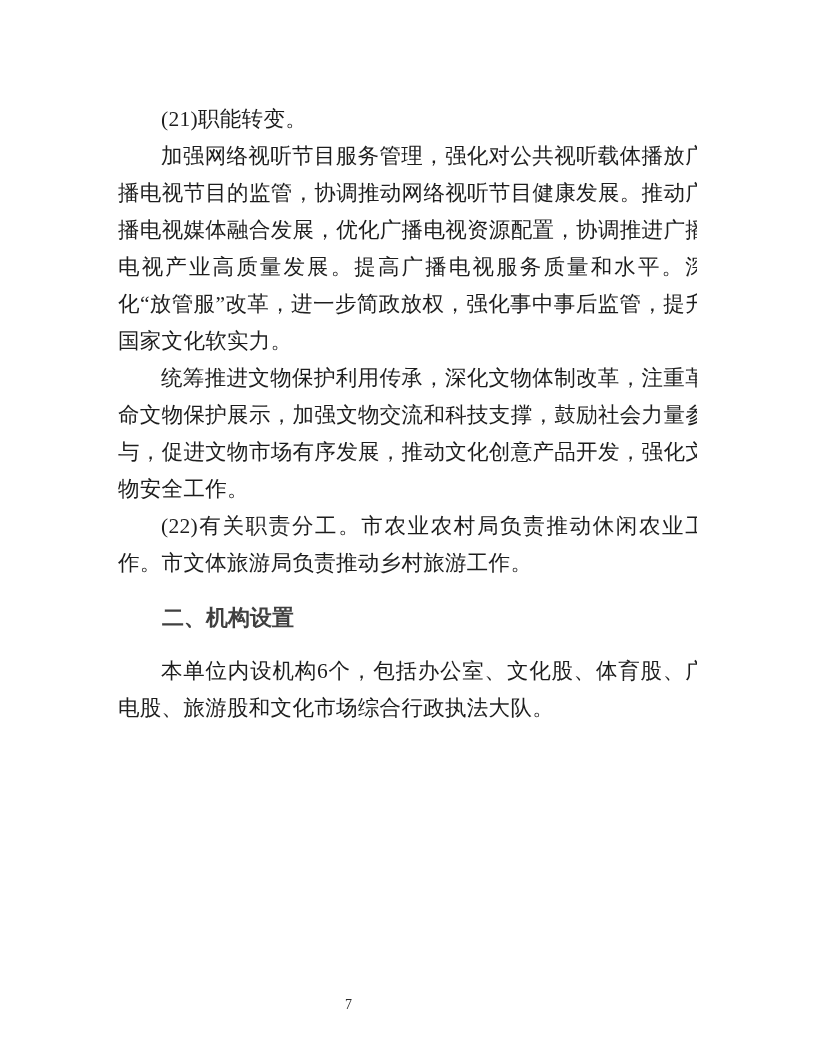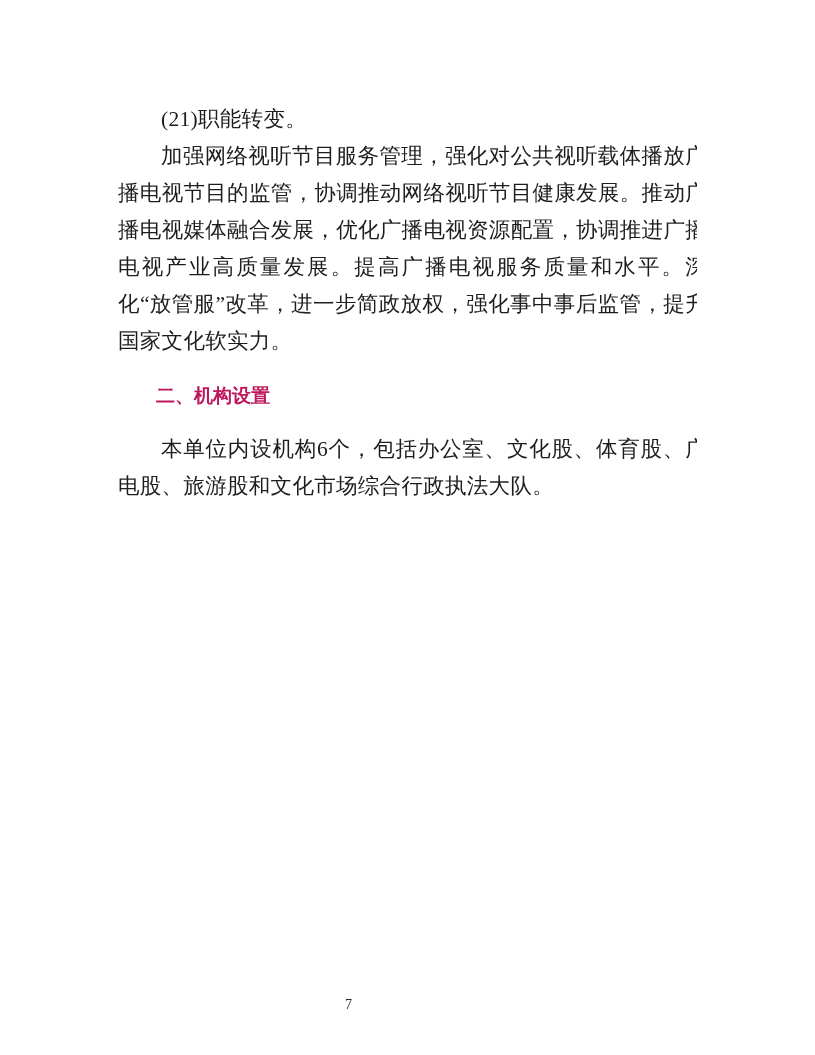--- a/index.html
+++ b/index.html
@@ -28,40 +28,42 @@
     line-height: 37px;
     text-align: justify;
     text-justify: inter-ideograph;
     text-indent: 2em;
     letter-spacing: 0.3px;
   }
   .section-heading {
     margin: 17px 0 17px 0;
     font-family: "Liberation Sans", "DejaVu Sans", sans-serif;
     font-weight: bold;
-    font-size: 19px;
+    font-size: 22px;
     line-height: 37px;
     text-indent: 2em;
-    color: #be185d;
+    color: #404040;
   }
   .page-footer {
     position: absolute;
     left: 0;
     right: 0;
     bottom: 42px;
     text-align: center;
     font-size: 14px;
     line-height: 16px;
     color: #2a2a2a;
   }
 </style>
 </head>
 <body>
 
 <div class="page">
   <div class="content">
     <p class="para">(21)职能转变。</p>
     <p class="para">加强网络视听节目服务管理，强化对公共视听载体播放广播电视节目的监管，协调推动网络视听节目健康发展。推动广播电视媒体融合发展，优化广播电视资源配置，协调推进广播电视产业高质量发展。提高广播电视服务质量和水平。深化“放管服”改革，进一步简政放权，强化事中事后监管，提升国家文化软实力。</p>
+    <p class="para">统筹推进文物保护利用传承，深化文物体制改革，注重革命文物保护展示，加强文物交流和科技支撑，鼓励社会力量参与，促进文物市场有序发展，推动文化创意产品开发，强化文物安全工作。</p>
+    <p class="para">(22)有关职责分工。市农业农村局负责推动休闲农业工作。市文体旅游局负责推动乡村旅游工作。</p>
     <h2 class="section-heading">二、机构设置</h2>
     <p class="para">本单位内设机构6个，包括办公室、文化股、体育股、广电股、旅游股和文化市场综合行政执法大队。</p>
   </div>
   <div class="page-footer">7</div>
 </div>
 
 </body></html>

